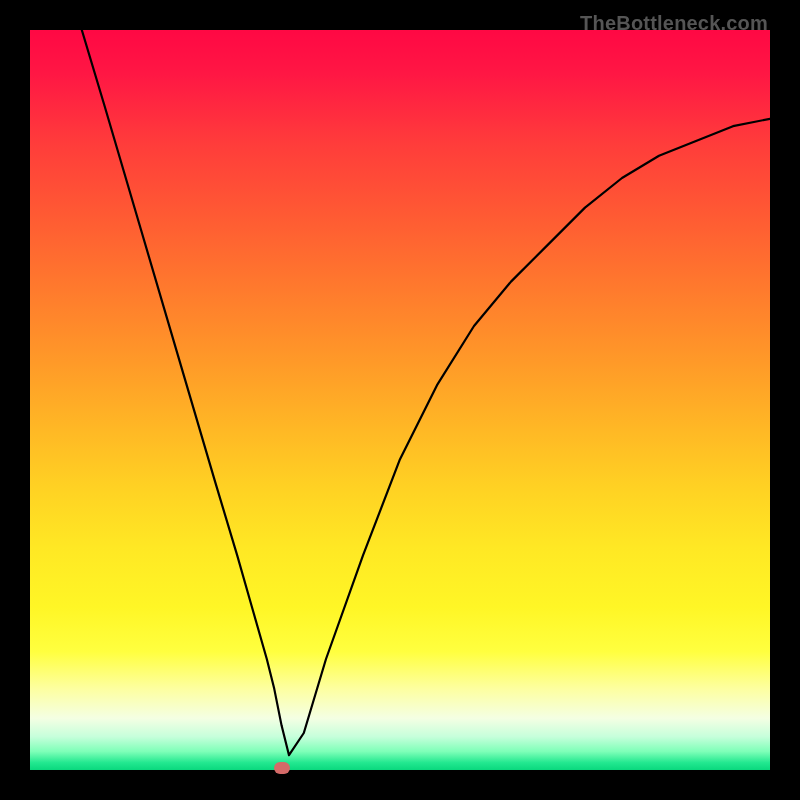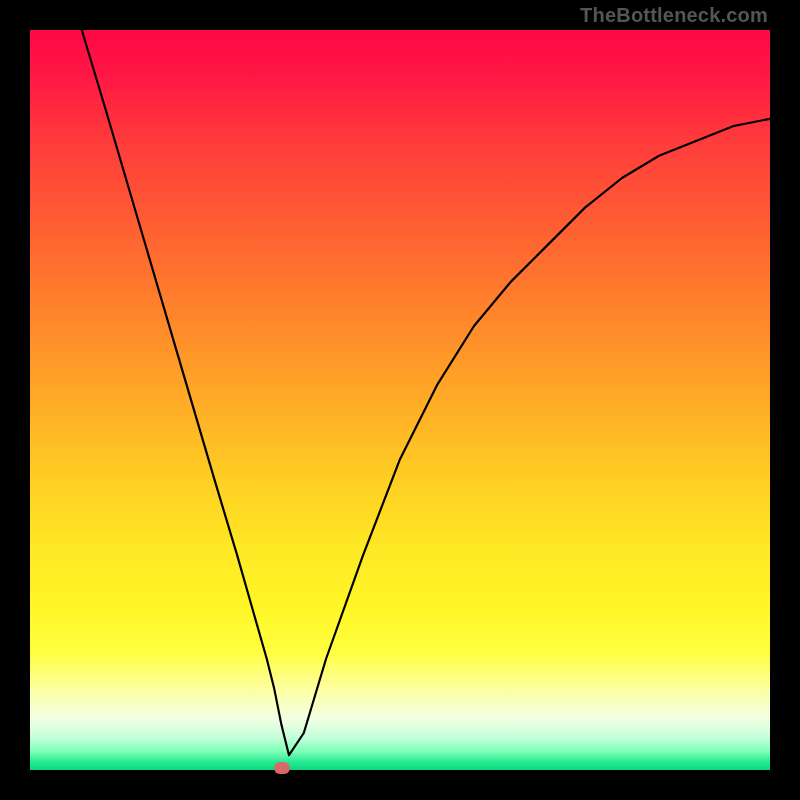--- a/index.html
+++ b/index.html
@@ -36,21 +36,21 @@
       #f4ffe3 93%,
       #c6ffdb 95.5%,
       #7effb8 97.5%,
       #23e890 99%,
       #0ad87e 100%
     );
   }
 
   .attribution {
     position: absolute;
-    top: 4px;
+    top: 12px;
     right: 32px;
     color: #555;
     font-size: 20px;
     font-weight: bold;
     letter-spacing: 0.2px;
   }
 
   .curve-svg {
     position: absolute;
     left: 0; top: 0;

